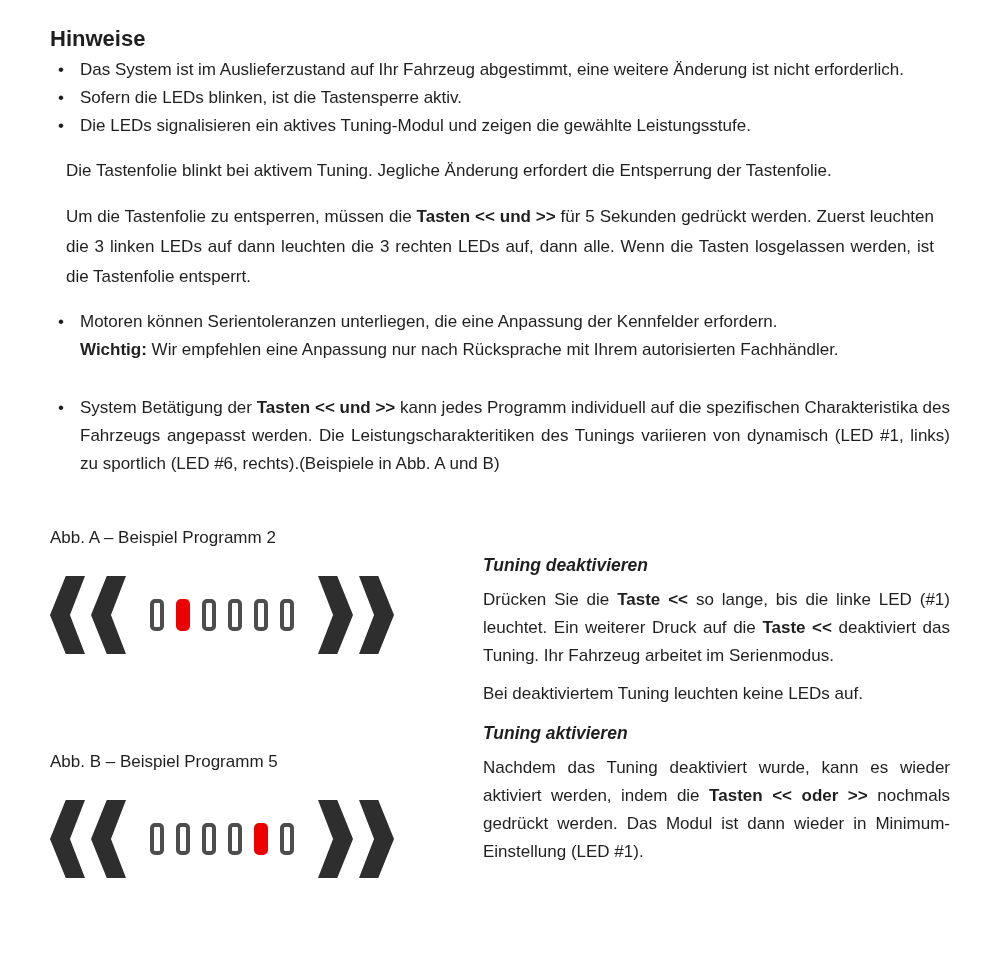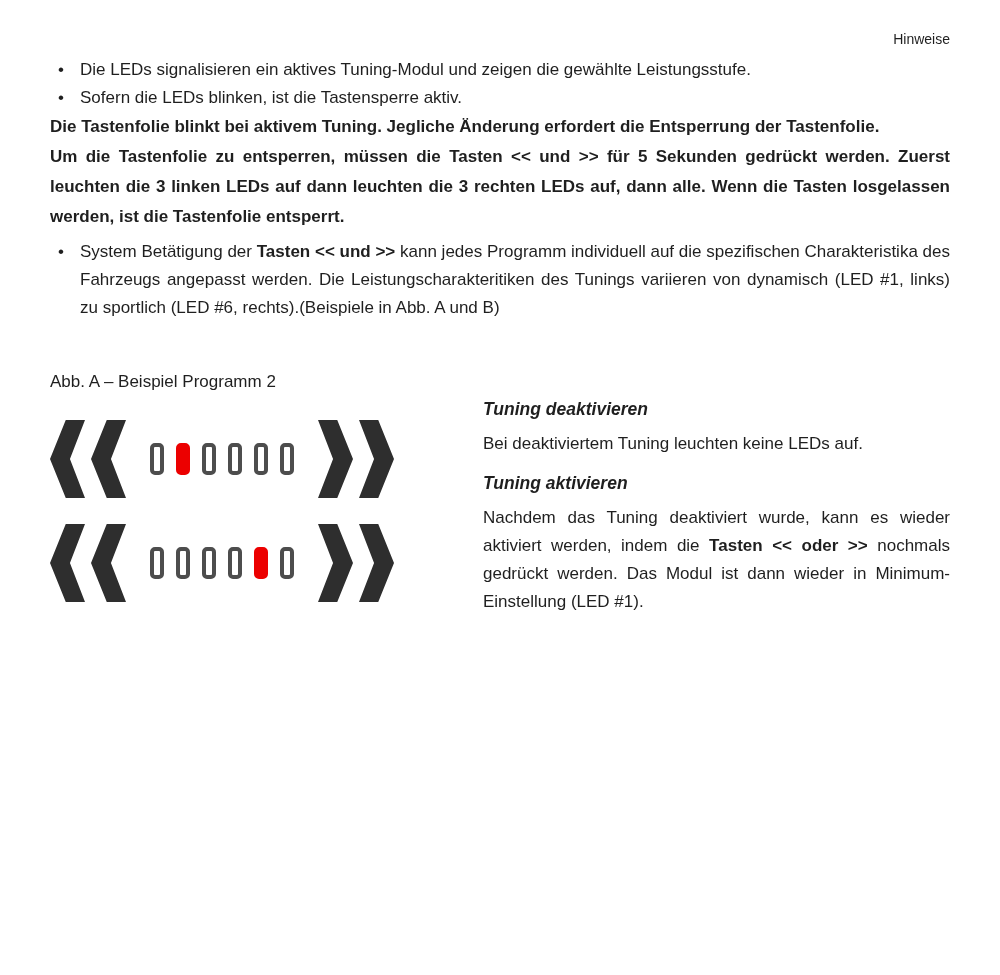--- a/index.html
+++ b/index.html
@@ -6,40 +6,40 @@
   html, body { margin: 0; padding: 0; background: #ffffff; }
   body {
     width: 1000px; height: 975px;
     padding: 28px 50px 0 50px;
     font-family: "Liberation Sans", sans-serif;
     font-size: 17px;
     color: #1f1f1f;
     overflow: hidden;
   }
 
-  h2 { font-size: 14px; font-weight: normal; margin: 0; line-height: 22px; text-align: right; }
+  h2 { font-size: 22px; font-weight: bold; margin: 0; line-height: 22px; }
   h3 { font-size: 17.5px; font-weight: bold; margin: 0; line-height: 22px; font-style: italic; }
 
   
   ul.doc-list { list-style: none; margin: 6px 0 0 0; padding: 0; }
   ul.doc-list li {
     position: relative;
     padding-left: 30px;
     line-height: 28px;
     text-align: justify;
   }
   ul.doc-list li::before {
     content: "\2022";
     position: absolute;
     left: 8px; top: 0;
     color: #1f1f1f;
   }
 
   .sec-entsperren h2 { margin: 36px 0 24px 0; }
-  .sec-entsperren p { margin: 0; line-height: 30px; text-align: justify; font-weight: bold; }
+  .sec-entsperren p { margin: 16px; line-height: 30px; text-align: justify; }
 
   .sec-anpassung h2 { margin: 28px 0 26px 0; }
   .sec-anpassung li { line-height: 29px; }
   .sec-anpassung li + li { margin-top: 30px; }
 
   
   .two-col { position: relative; margin-top: 40px; height: 400px; }
   .left-col { width: 433px; }
   .fig-label { line-height: 24px; }
   .fig-label.first { padding-top: 8px; }
@@ -74,32 +74,34 @@
   .right-col p { margin: 0 0 10px 0; line-height: 28px; text-align: justify; }
 </style>
 </head>
 <body>
 
 <div class="page">
 
   <section class="sec-hinweise">
     <h2>Hinweise</h2>
     <ul class="doc-list">
+      <li>Das System ist im Auslieferzustand auf Ihr Fahrzeug abgestimmt, eine weitere Änderung ist nicht erforderlich.</li>
+      <li>Sofern die LEDs blinken, ist die Tastensperre aktiv.</li>
       <li>Die LEDs signalisieren ein aktives Tuning-Modul und zeigen die gewählte Leistungsstufe.</li>
-      <li>Sofern die LEDs blinken, ist die Tastensperre aktiv.</li>
     </ul>
   </section>
 
   <section class="sec-entsperren">
     <p>Die Tastenfolie blinkt bei aktivem Tuning. Jegliche Änderung erfordert die Entsperrung der Tastenfolie.</p>
     <p><span>Um die Tastenfolie zu entsperren, müssen die </span><b>Tasten &lt;&lt; und &gt;&gt;</b><span> für 5 Sekunden gedrückt werden. Zuerst leuchten die 3 linken LEDs auf dann leuchten die 3 rechten LEDs auf, dann alle. Wenn die Tasten losgelassen werden, ist die Tastenfolie entsperrt.</span></p>
   </section>
 
   <section class="sec-anpassung">
     <ul class="doc-list">
+      <li><span>Motoren können Serientoleranzen unterliegen, die eine Anpassung der Kennfelder erfordern.</span><br><b>Wichtig:</b><span> Wir empfehlen eine Anpassung nur nach Rücksprache mit Ihrem autorisierten Fachhändler.</span></li>
       <li><span>System Betätigung der </span><b>Tasten &lt;&lt; und &gt;&gt;</b><span> kann jedes Programm individuell auf die spezifischen Charakteristika des Fahrzeugs angepasst werden. Die Leistungscharakteritiken des Tunings variieren von dynamisch (LED #1, links) zu sportlich (LED #6, rechts).(Beispiele in Abb. A und B)</span></li>
     </ul>
   </section>
 
   <div class="two-col">
 
     <div class="left-col">
       <div class="fig-label first">Abb. A – Beispiel Programm 2</div>
       <div class="led-figure">
         <span class="chev-group">
@@ -113,20 +115,21 @@
             <span class="led"></span>
             <span class="led"></span>
             <span class="led"></span>
           </span>
         <span class="chev-group">
             <i class="chev chev-right"></i>
             <i class="chev chev-right"></i>
           </span>
       </div>
 
+      <div class="fig-label second">Abb. B – Beispiel Programm 5</div>
       <div class="led-figure">
         <span class="chev-group">
             <i class="chev chev-left"></i>
             <i class="chev chev-left"></i>
           </span>
         <span class="led-row">
             <span class="led"></span>
             <span class="led"></span>
             <span class="led"></span>
             <span class="led"></span>
@@ -135,20 +138,21 @@
           </span>
         <span class="chev-group">
             <i class="chev chev-right"></i>
             <i class="chev chev-right"></i>
           </span>
       </div>
     </div>
 
     <div class="right-col">
       <h3>Tuning deaktivieren</h3>
+      <p><span>Drücken Sie die </span><b>Taste &lt;&lt;</b><span> so lange, bis die linke LED (#1) leuchtet. Ein weiterer Druck auf die </span><b>Taste &lt;&lt;</b><span> deaktiviert das Tuning. Ihr Fahrzeug arbeitet im Serienmodus.</span></p>
       <p>Bei deaktiviertem Tuning leuchten keine LEDs auf.</p>
 
       <h3 class="h-aktivieren">Tuning aktivieren</h3>
       <p><span>Nachdem das Tuning deaktiviert wurde, kann es wieder aktiviert werden, indem die </span><b>Tasten &lt;&lt; oder &gt;&gt;</b><span> nochmals gedrückt werden. Das Modul ist dann wieder in Minimum-Einstellung (LED #1).</span></p>
 
     </div>
 
   </div>
 </div>
 

